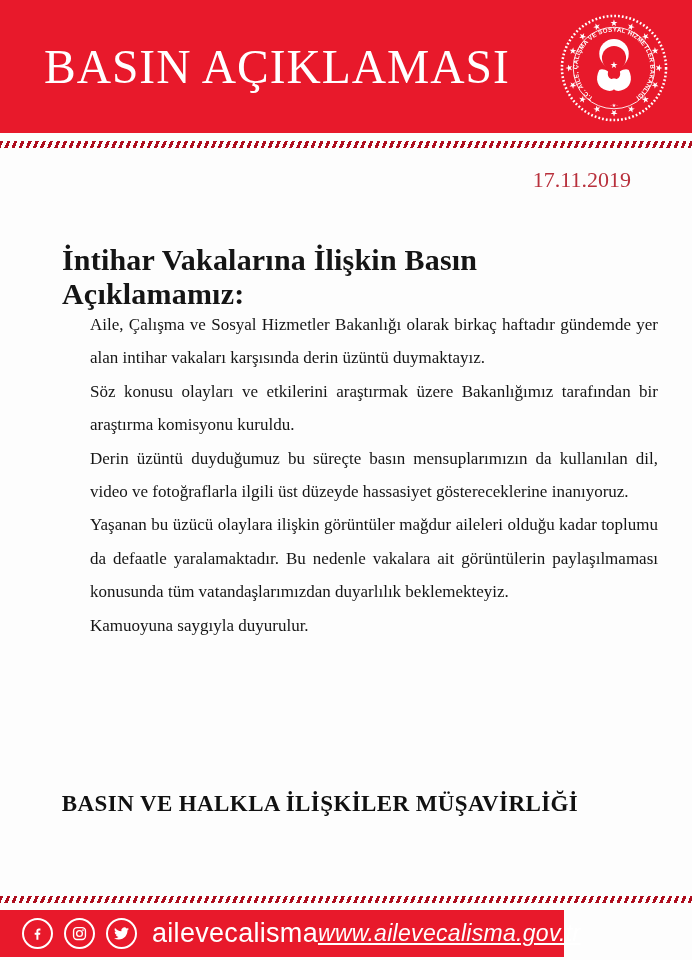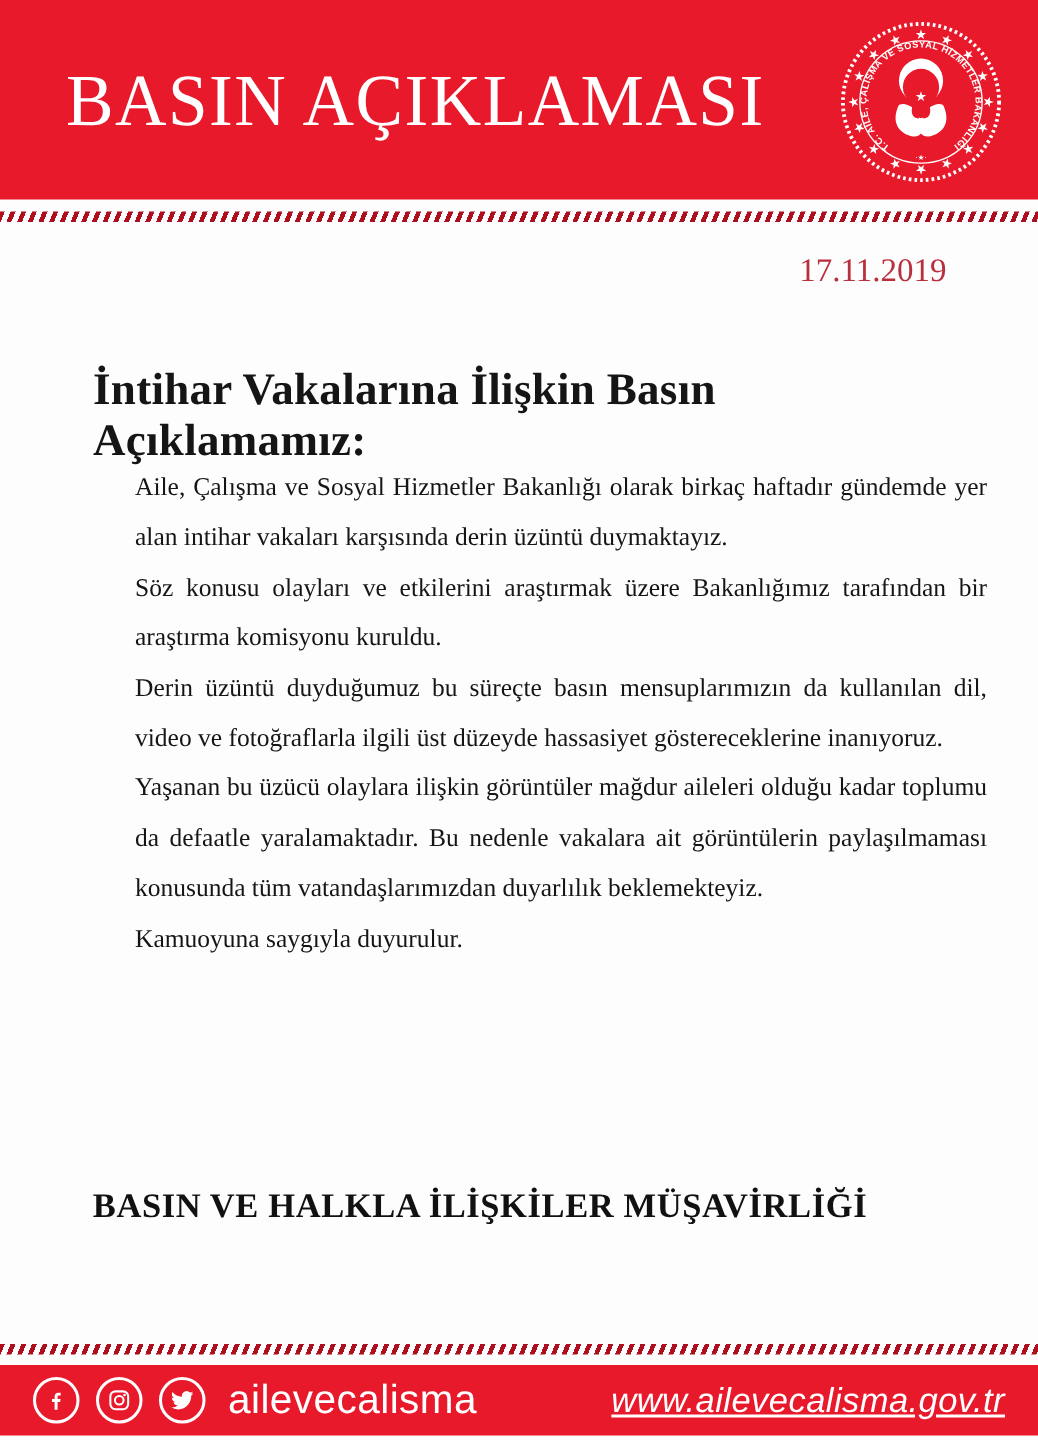--- a/index.html
+++ b/index.html
@@ -74,21 +74,21 @@
   .doc-body p{margin:0;}
   .signature{
     position:absolute;top:791px;left:0;width:640px;
     text-align:center;
     color:#111111;
     font-size:23px;font-weight:bold;
     letter-spacing:0.4px;
   }
   
   .footerbar{
-    position:absolute;top:910px;left:0;width:692px;height:47px;
+    position:absolute;top:910px;left:0;width:564px;height:47px;
     background:var(--primary-red);
     display:flex;align-items:center;
     padding:0 22px;
     color:#ffffff;
     font-family:"Liberation Sans",sans-serif;
   }
   .social{display:flex;align-items:center;gap:11px;}
   .icon-circle{
     width:31px;height:31px;border:2px solid #ffffff;border-radius:50%;
     display:flex;align-items:center;justify-content:center;flex:0 0 auto;

